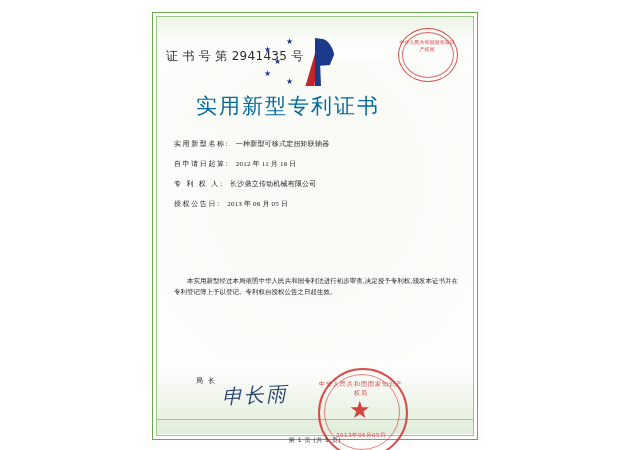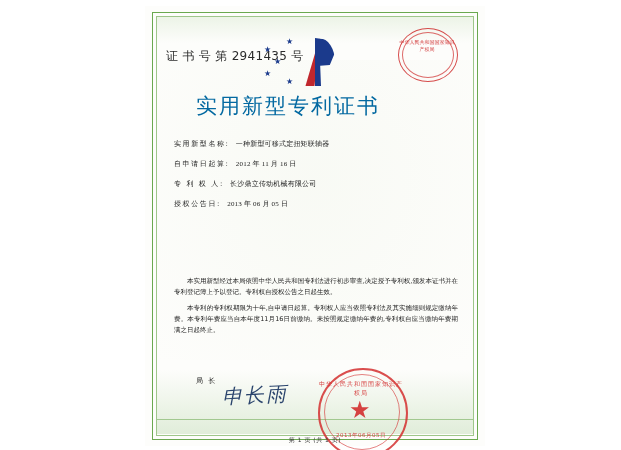--- a/index.html
+++ b/index.html
@@ -373,21 +373,20 @@
       <span class="field-value">长沙鼎立传动机械有限公司</span>
     </div>
     <div class="field-row">
       <span class="field-label">授权公告日:</span>
       <span class="field-value">2013 年 06 月 05 日</span>
     </div>
   </div>
 
   <div class="body-text">
     <p>本实用新型经过本局依照中华人民共和国专利法进行初步审查,决定授予专利权,颁发本证书并在专利登记簿上予以登记。专利权自授权公告之日起生效。</p>
-    <p>本专利的专利权期限为十年,自申请日起算。专利权人应当依照专利法及其实施细则规定缴纳年费。本专利年费应当自本年度11月16日前缴纳。未按照规定缴纳年费的,专利权自应当缴纳年费期满之日起终止。</p>
   </div>
 
   <div class="sig-label">局 长</div>
   <div class="signature">申长雨</div>
 
   <div class="seal-main">
     <div class="ring-outer"></div>
     <div class="ring-inner"></div>
     <div class="seal-top-text">中华人民共和国国家知识产权局</div>
     <div class="star-center">★</div>

